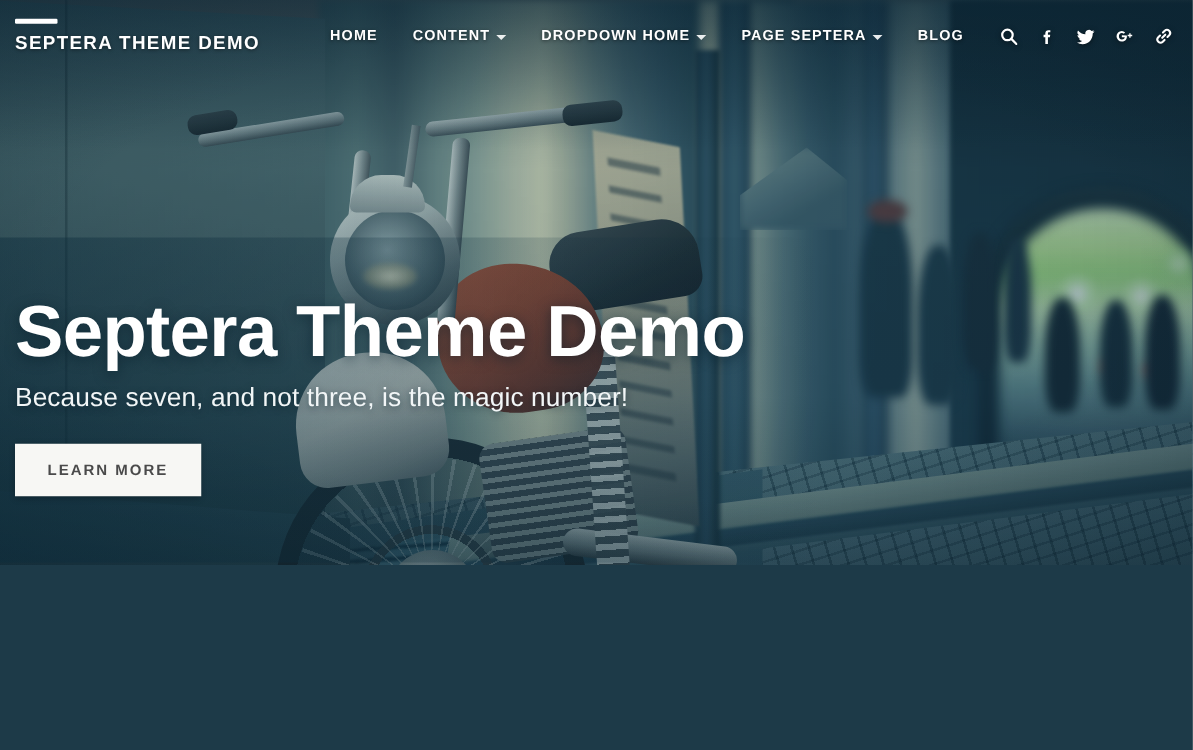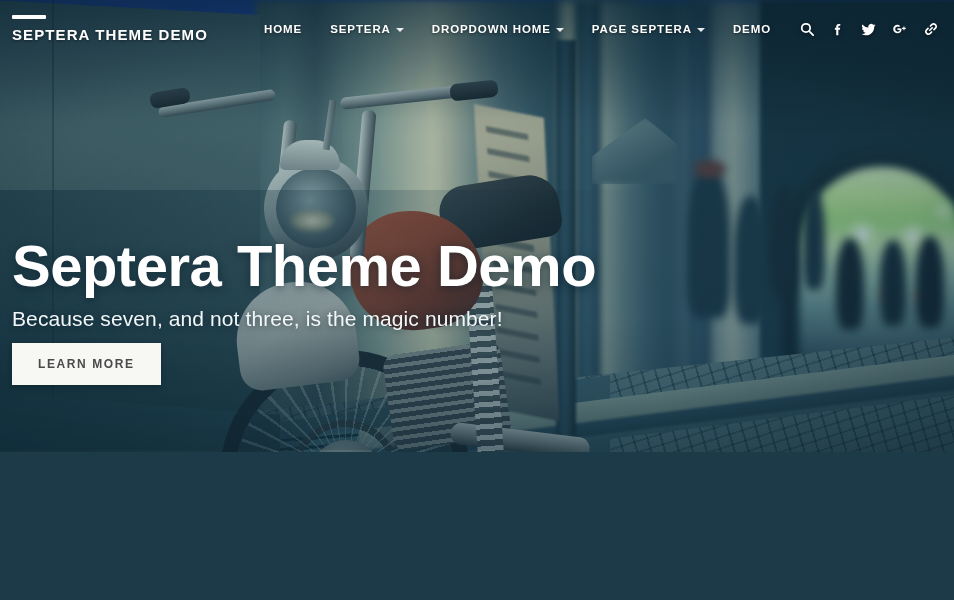--- a/index.html
+++ b/index.html
@@ -7,21 +7,21 @@
   html, body {
     width:954px; height:600px; overflow:hidden;
     background:#1d3a48;
     font-family:"Liberation Sans", sans-serif;
   }
 
   .stage {
     position:relative;
     width:954px; height:452px;
     overflow:hidden;
-    background:#1d4ed8;
+    background:#737373;
   }
 
   
   .photo { position:absolute; inset:0; overflow:hidden; }
   .photo > * { position:absolute; }
 
   
   .wall {
     left:-10px; top:0; width:270px; height:470px;
     background:linear-gradient(172deg,#5d7b80 0%,#547377 22%,#436066 50%,#2f4e57 76%,#22414c 100%);
@@ -360,21 +360,21 @@
     color:#ffffff; font-size:58px; font-weight:bold;
     line-height:1.02; letter-spacing:-0.5px;
     text-shadow:0 2px 10px rgba(6,28,40,.55);
   }
   .hero-sub {
     color:#f2f6f7; font-size:21px; font-weight:normal;
     margin-top:12px; letter-spacing:.1px;
     text-shadow:0 1px 6px rgba(6,28,40,.55);
   }
   .hero-btn {
-    display:inline-block; margin-top:12px;
+    display:inline-block; margin-top:24px;
     background:#f7f7f4; color:#4a4a4a;
     font-size:12px; font-weight:bold; letter-spacing:1.6px;
     padding:14px 26px; border:none; cursor:pointer;
     box-shadow:0 1px 5px rgba(0,0,0,.28);
   }
 </style>
 </head>
 <body>
 
 <div class="stage">
@@ -455,36 +455,36 @@
       <div class="brand-name">SEPTERA THEME DEMO</div>
     </div>
 
     <nav class="nav">
 
       <div class="nav-item">
         <span>HOME</span>
       </div>
 
       <div class="nav-item">
-        <span>SEPTERA</span>
+        <span>CONTENT</span>
         <span class="caret"></span>
       </div>
 
       <div class="nav-item">
         <span>DROPDOWN HOME</span>
         <span class="caret"></span>
       </div>
 
       <div class="nav-item">
         <span>PAGE SEPTERA</span>
         <span class="caret"></span>
       </div>
 
       <div class="nav-item">
-        <span>DEMO</span>
+        <span>BLOG</span>
       </div>
 
       <div class="icons">
 
         <div class="icon-btn">
           <svg width="14" height="14" viewBox="0 0 16 16" fill="none" stroke="currentColor" stroke-width="2">
             <circle cx="6.8" cy="6.8" r="4.8"></circle>
             <line x1="10.4" y1="10.4" x2="15" y2="15" stroke-linecap="round"></line>
           </svg>
         </div>

